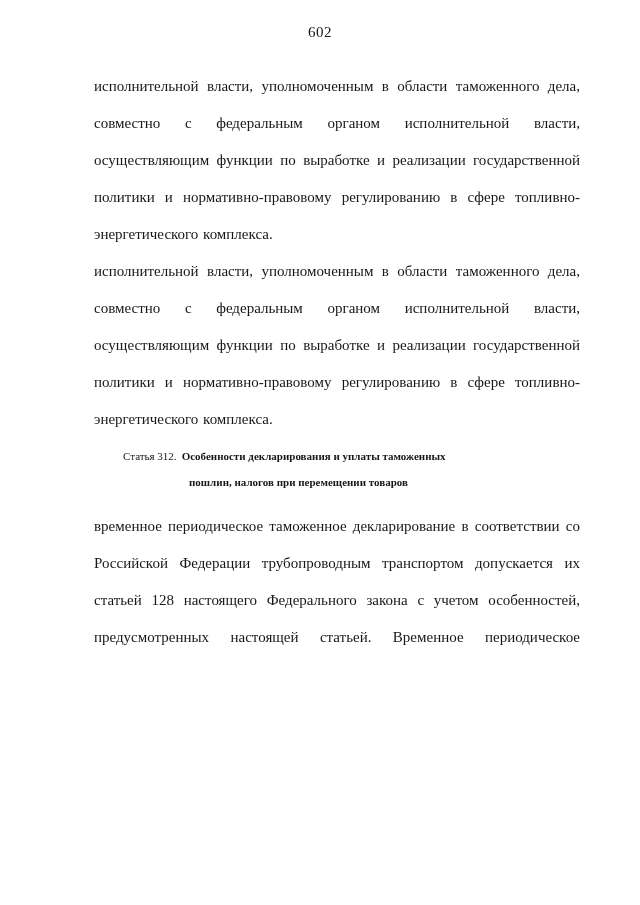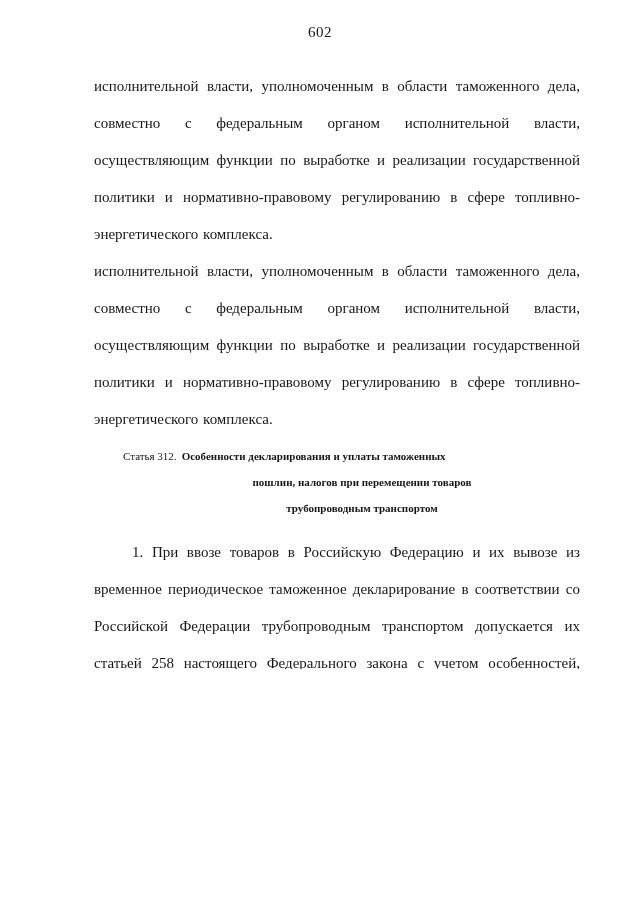--- a/index.html
+++ b/index.html
@@ -52,22 +52,21 @@
   }
   .h-line {
     font-size: 11px;
     line-height: 26px;
     font-weight: bold;
   }
   .h-first {
     margin-left: 29px;
   }
   .h-cont {
-    margin-left: 50px;
-    text-align: center;
+    margin-left: 95px;
   }
   .h-label {
     font-weight: normal;
     margin-right: 5px;
   }
 </style>
 </head>
 <body>
 
 <div class="page">
@@ -90,24 +89,23 @@
       <div class="ln j">осуществляющим функции по выработке и реализации государственной</div>
       <div class="ln j">политики и нормативно-правовому регулированию в сфере топливно-</div>
       <div class="ln">энергетического комплекса.</div>
     </div>
 
     <div class="heading">
       <div class="h-line h-first">
         <span class="h-label">Статья 312.</span><span>Особенности декларирования и уплаты таможенных</span>
       </div>
       <div class="h-line h-cont">пошлин, налогов при перемещении товаров</div>
-      <div class="h-line h-cont">трубопроводным транспортом</div>
     </div>
 
     <div>
-      <div class="ln j ind">1. При ввозе товаров в Российскую Федерацию и их вывозе из</div>
       <div class="ln j">временное периодическое таможенное декларирование в соответствии со</div>
       <div class="ln j">Российской Федерации трубопроводным транспортом допускается их</div>
-      <div class="ln j">статьей 258 настоящего Федерального закона с учетом особенностей,</div>
+      <div class="ln j">статьей 128 настоящего Федерального закона с учетом особенностей,</div>
+      <div class="ln j">предусмотренных настоящей статьей. Временное периодическое</div>
     </div>
 
   </div>
 </div>
 
 </body></html>

